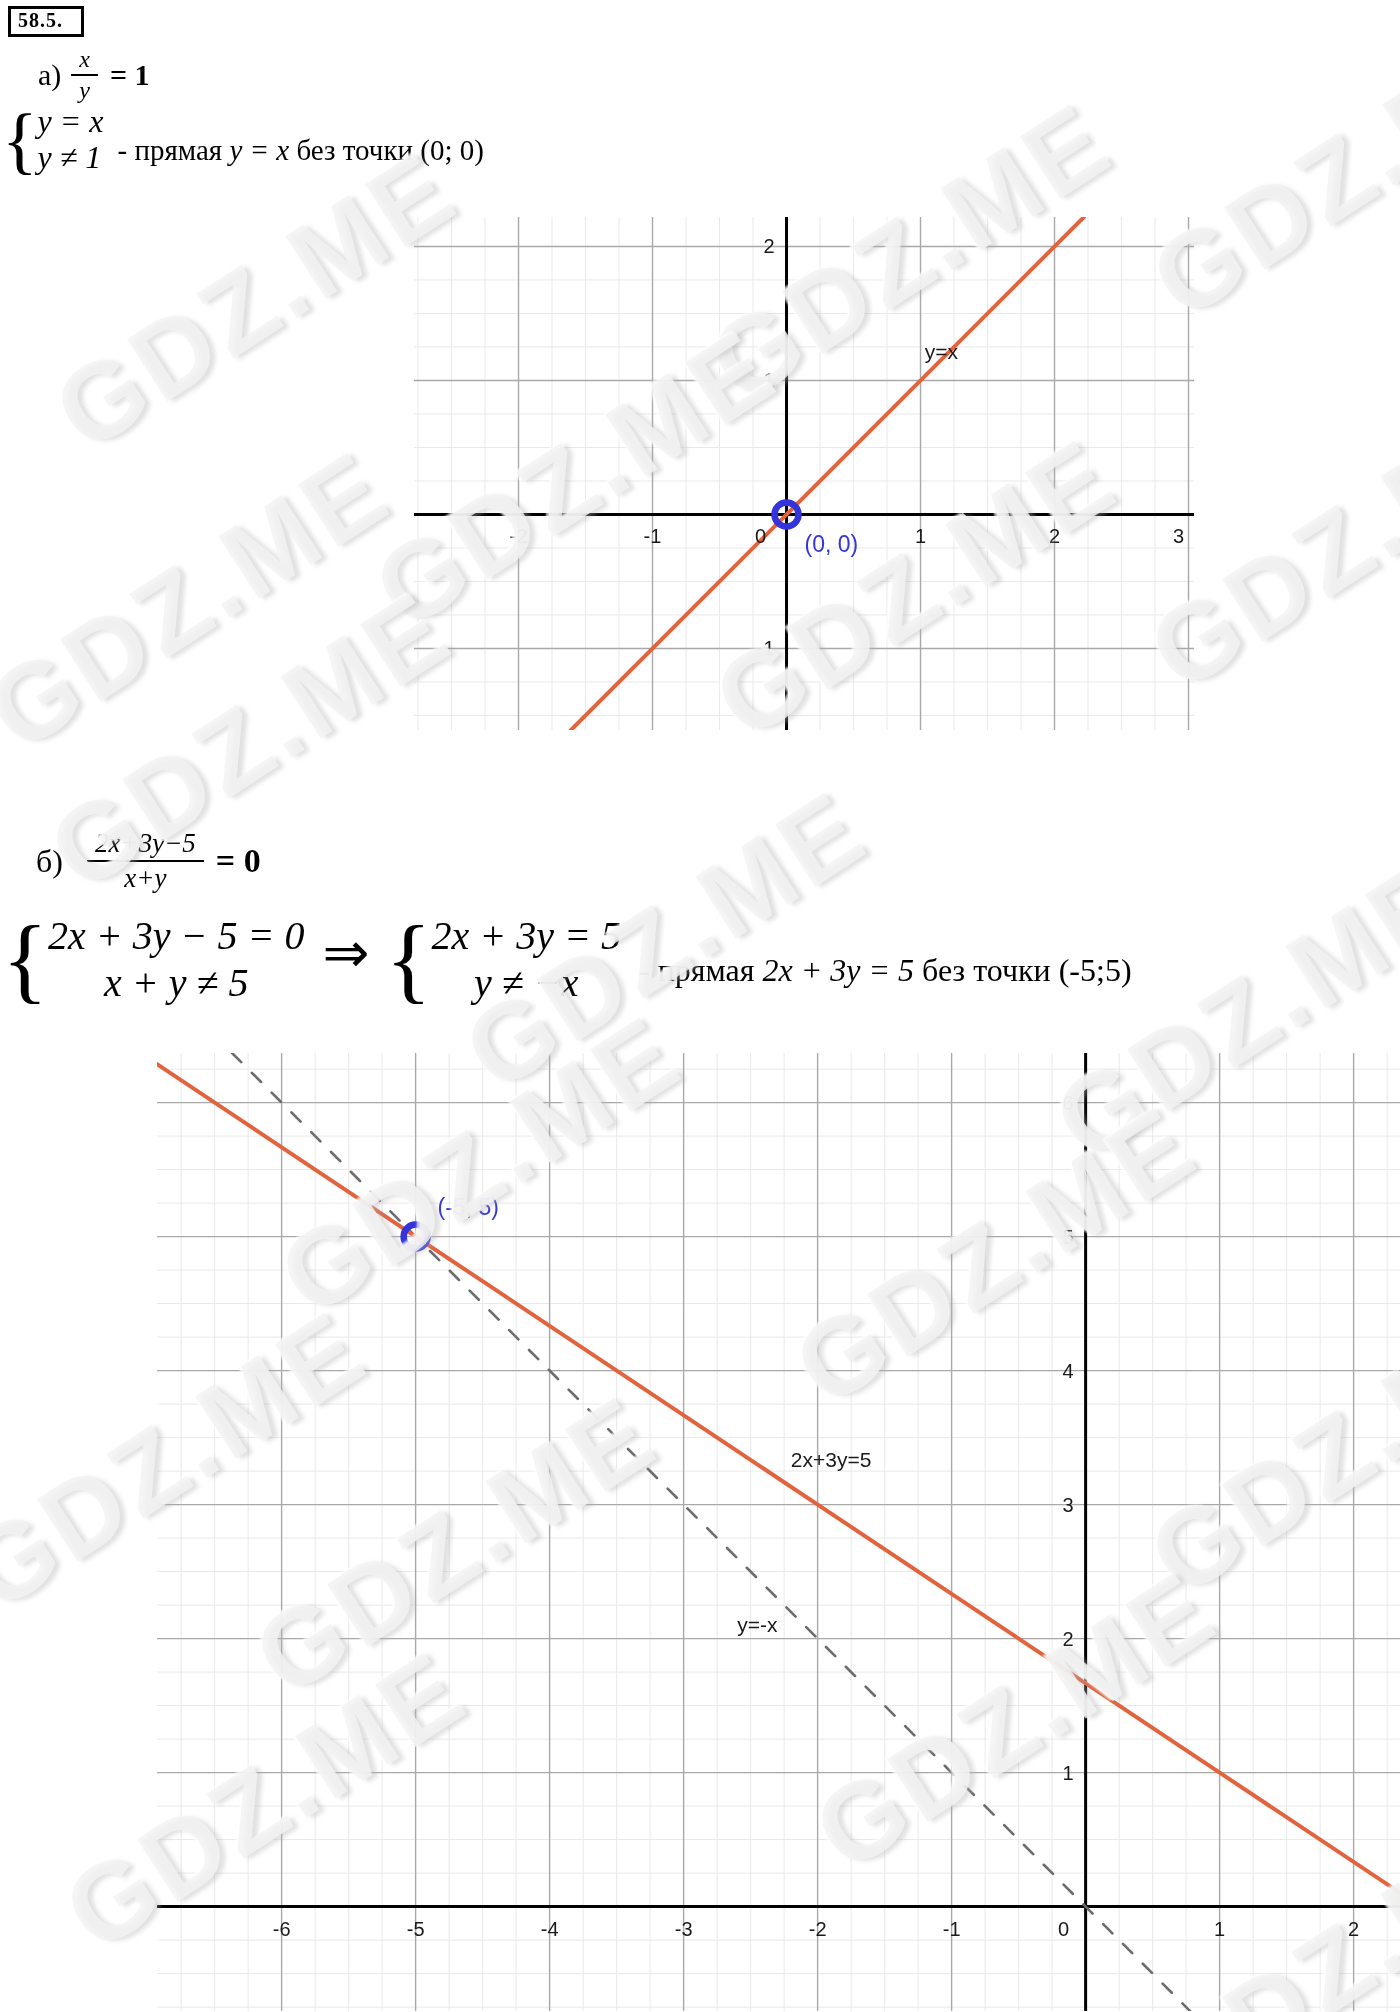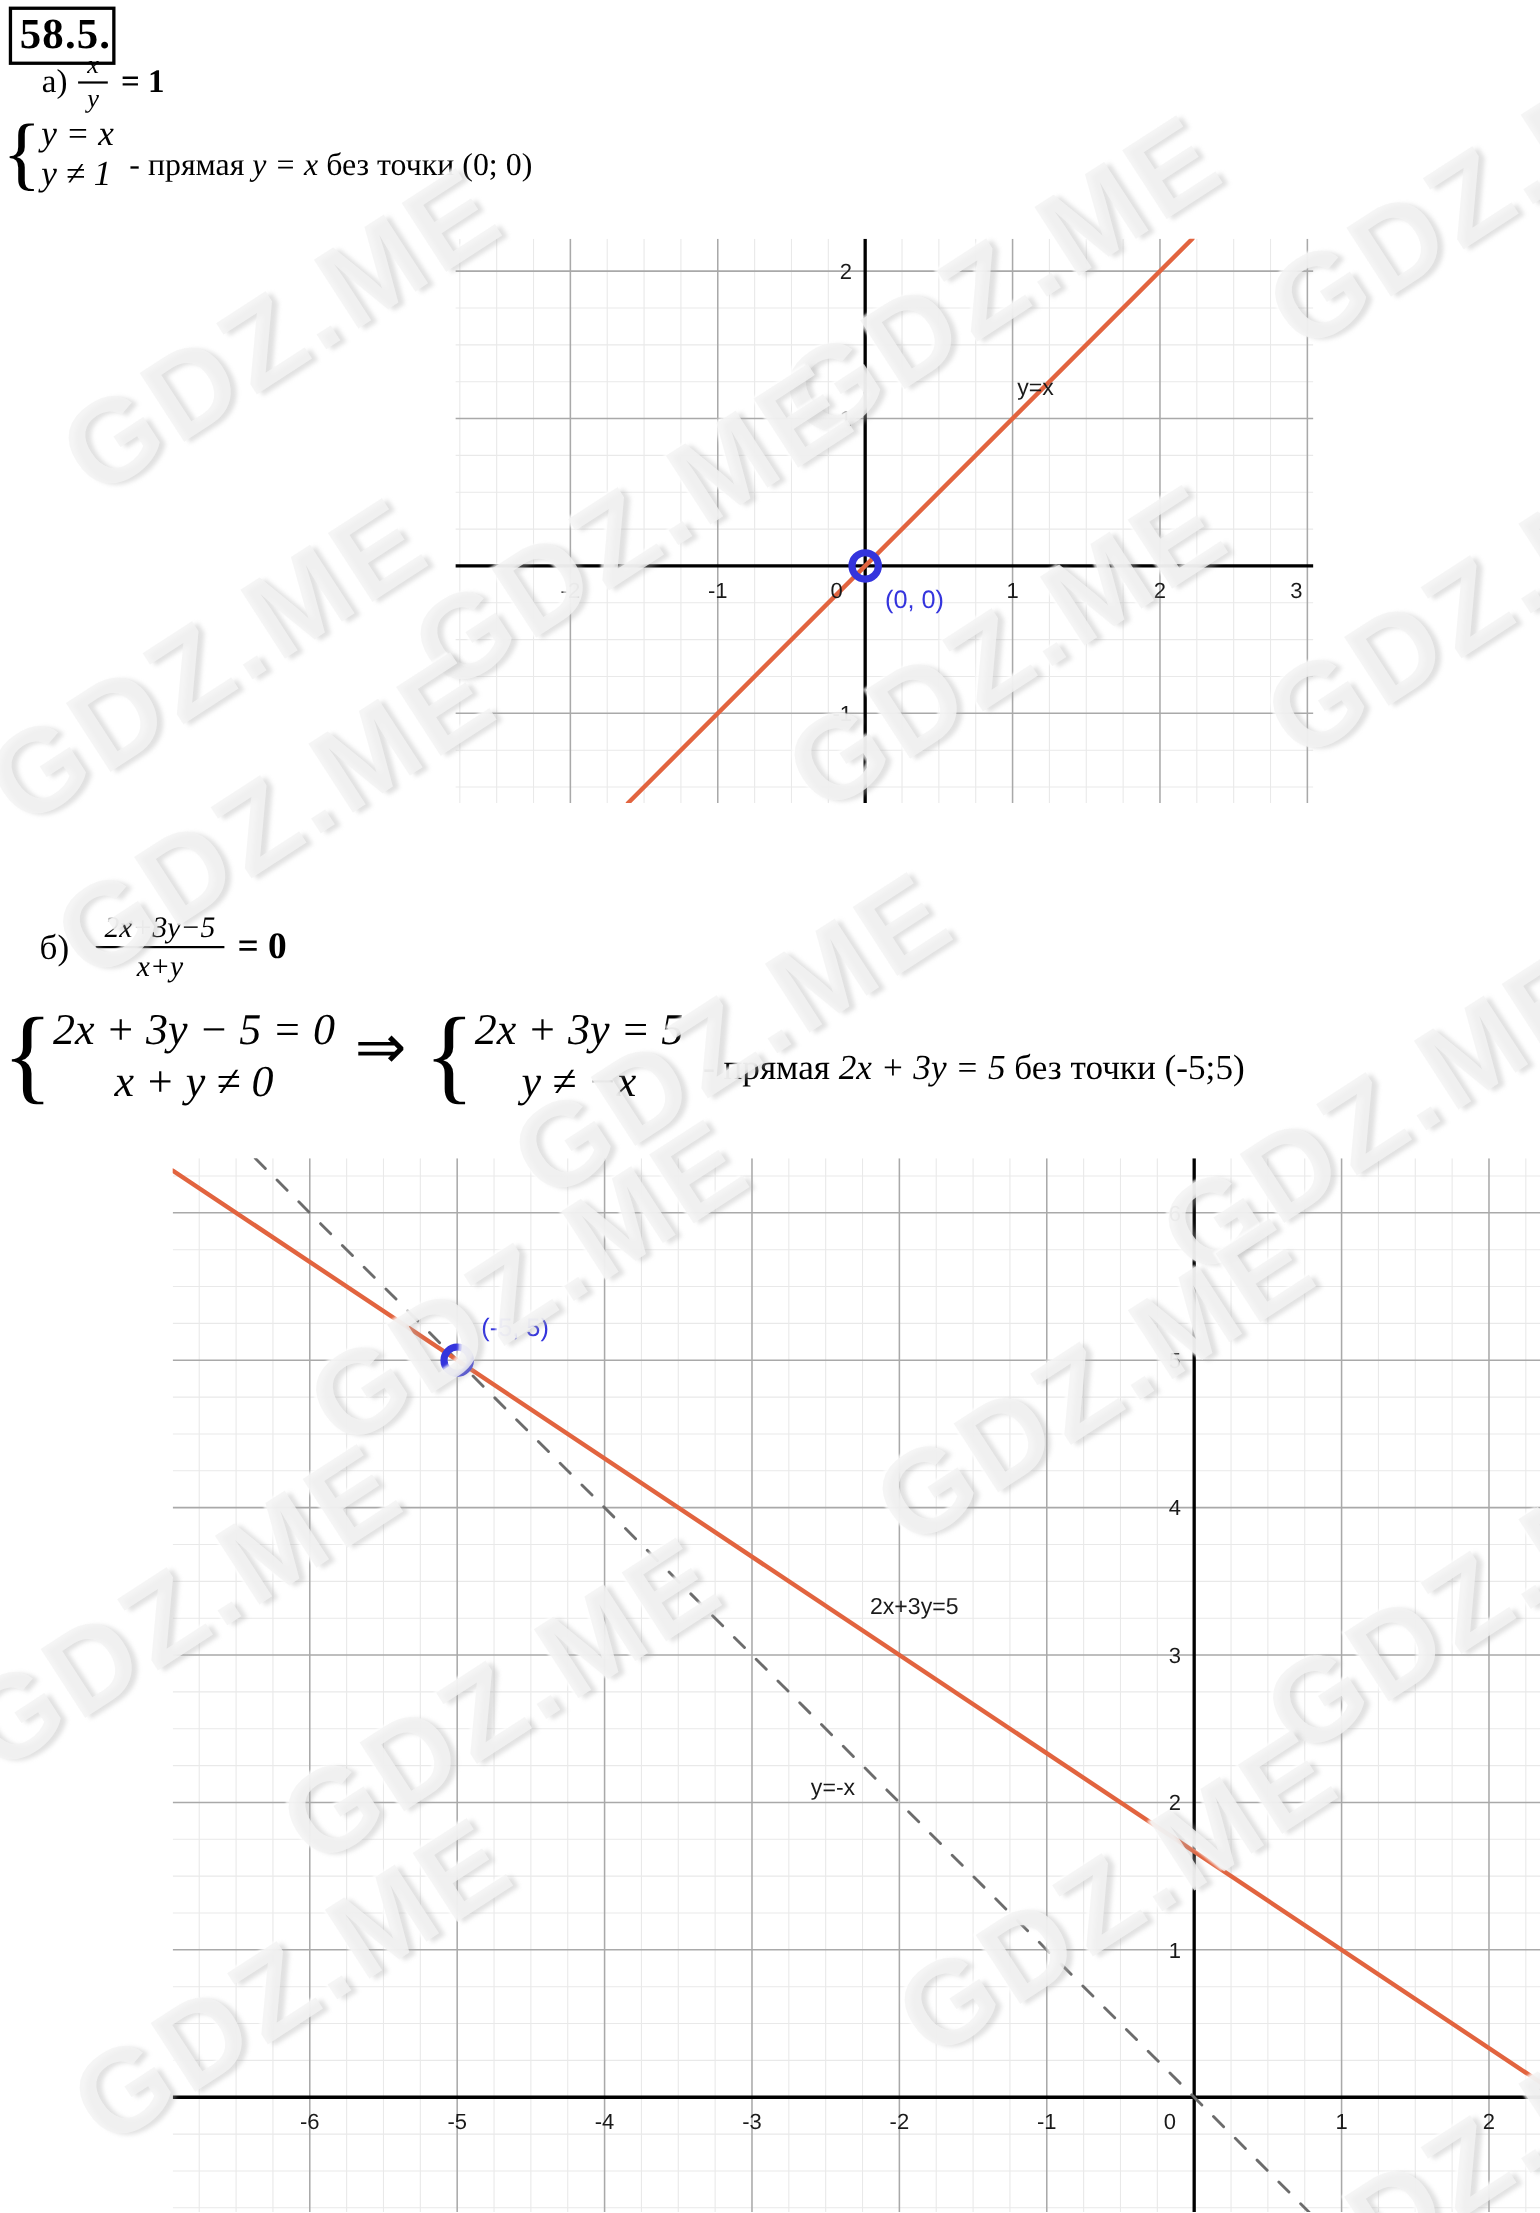--- a/index.html
+++ b/index.html
@@ -1,20 +1,20 @@
 <!DOCTYPE html>
 <html><head>
 <meta charset="utf-8">
 <style>
   html,body{margin:0;padding:0;background:#fff;}
   #page{position:relative;width:1400px;height:2012px;background:#fff;overflow:hidden;
         font-family:"Liberation Serif",serif;color:#000;}
   .abs{position:absolute;}
-  #problem-box{left:8px;top:6px;border:3px solid #000;padding:0 1px 2px 7px;
-    font-weight:bold;font-size:39px;letter-spacing:1px;}
+  #problem-box{left:8px;top:6px;border:3px solid #000;padding:0 18px 2px 7px;
+    font-weight:bold;font-size:20px;letter-spacing:1px;}
   .eqrow{display:flex;align-items:center;}
   .plabel{font-size:30px;margin-right:10px;}
   .frac{display:inline-block;text-align:center;vertical-align:middle;}
   .frac .num{display:block;padding:0 8px 1px;border-bottom:2px solid #000;}
   .frac .den{display:block;padding-top:1px;}
   .mathit{font-style:italic;}
   .rhs{font-size:30px;font-weight:600;margin-left:12px;}
   .sys{display:flex;align-items:center;}
   .brace{font-family:"Liberation Serif",serif;font-weight:400;line-height:0.9;}
   .rows{text-align:center;}
@@ -129,21 +129,21 @@
       <span class="num mathit">2x+3y−5</span>
       <span class="den mathit">x+y</span>
     </span>
     <span class="rhs">= 0</span>
   </div>
 
   <div id="sys-b" class="abs sys">
     <span class="brace">{</span>
     <div class="rows mathit">
       <div>2x + 3y − 5 = 0</div>
-      <div>x + y ≠ 0</div>
+      <div>x + y ≠ 5</div>
     </div>
     <span class="arrow">⇒</span>
     <span class="brace">{</span>
     <div class="rows mathit">
       <div>2x + 3y = 5</div>
       <div>y ≠ −x</div>
     </div>
     <span class="concl"><span>- прямая </span><span class="mathit">2x + 3y = 5</span><span> без точки (-5;5)</span></span>
   </div>
 

